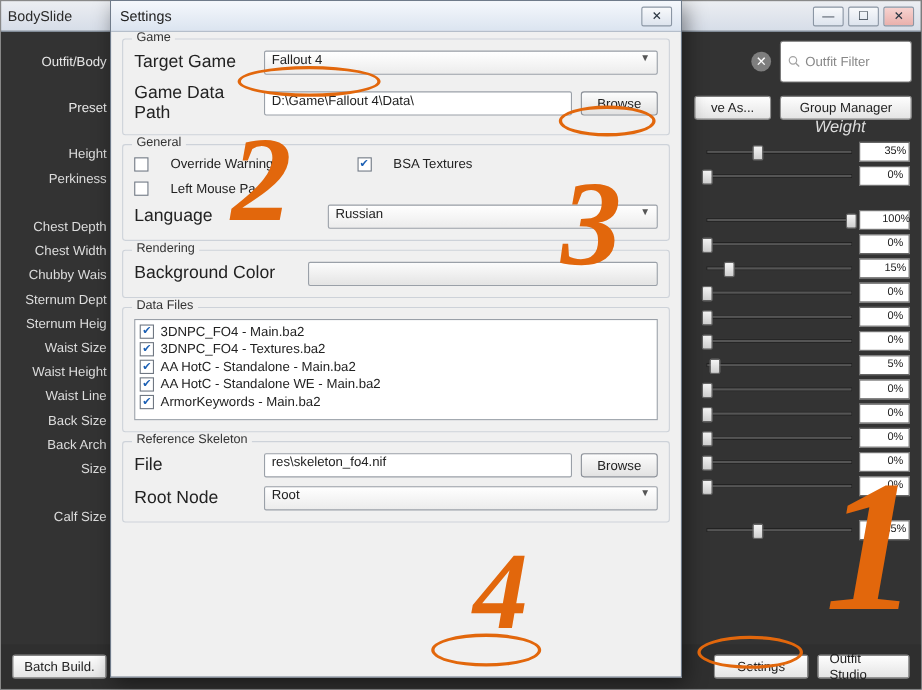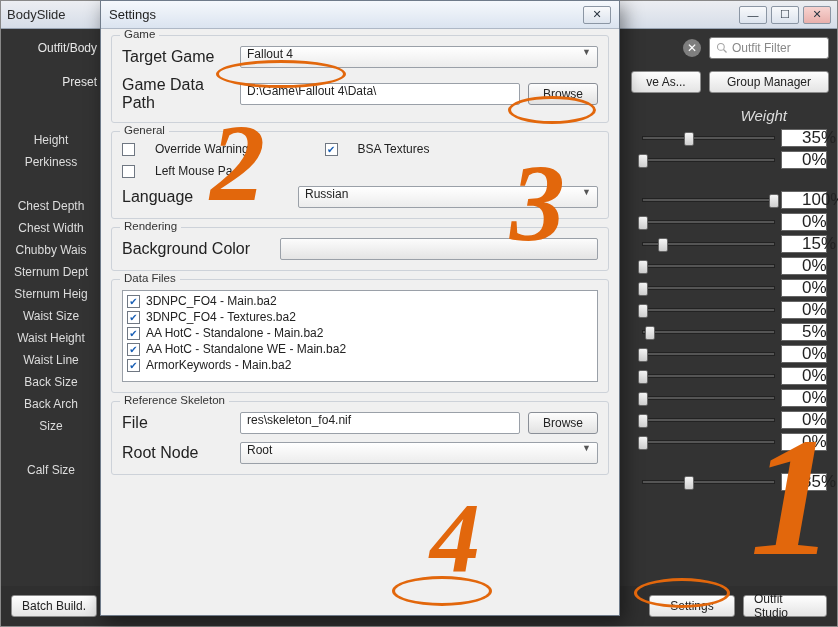--- a/index.html
+++ b/index.html
@@ -75,21 +75,21 @@
     color: #222;
   }
   .x-chip {
     width: 18px;height:18px;border-radius:50%;
     background:#7e7e7e;color:#fff;display:inline-flex;
     align-items:center;justify-content:center;font-size:12px;
   }
   .search-box {
     display:flex;align-items:center;
     background:#fff;border:1px solid #7a7a7a;border-radius:3px;
-    height:22px;padding:0 6px;gap:4px;color:#888;
+    height:38px;padding:0 6px;gap:4px;color:#888;
     flex:1;
   }
   .search-box svg{opacity:.6}
   .right-col {
     position: absolute;
     right: 10px; top: 100px;
     width: 185px;
     color:#ddd;
   }
   .wgt-title {
@@ -105,28 +105,28 @@
     border:1px solid #222;
   }
   .slider-row .thumb {
     position:absolute; top:-5px; width:10px;height:14px;
     background:linear-gradient(#f5f5f5,#cfcfcf);
     border:1px solid #666; border-radius:2px;
   }
   .slider-row .val {
     width:46px; height:18px; background:#fff;
     border:1px solid #666; text-align:center;
-    font-size:17px; color:#222; line-height:16px;padding-left:20px;
+    font-size:10px; color:#222; line-height:16px;padding-left:20px;
   }
   .left-labels {
     position:absolute; left:4px; top:100px; width:96px;
     color:#ddd;
   }
   .left-labels div {
-    height:22px; text-align:center; font-size:12px;
+    height:22px; text-align:right; font-size:12px;
     padding-right:4px; line-height:22px;
   }
   .bottom-bar {
     position:absolute; left:0; right:0; bottom:0;
     height:40px; background:#2f2f2f;
     display:flex; align-items:center; padding:0 10px; gap:8px;
   }
   .bottom-bar .spacer{flex:1;}
 
   

